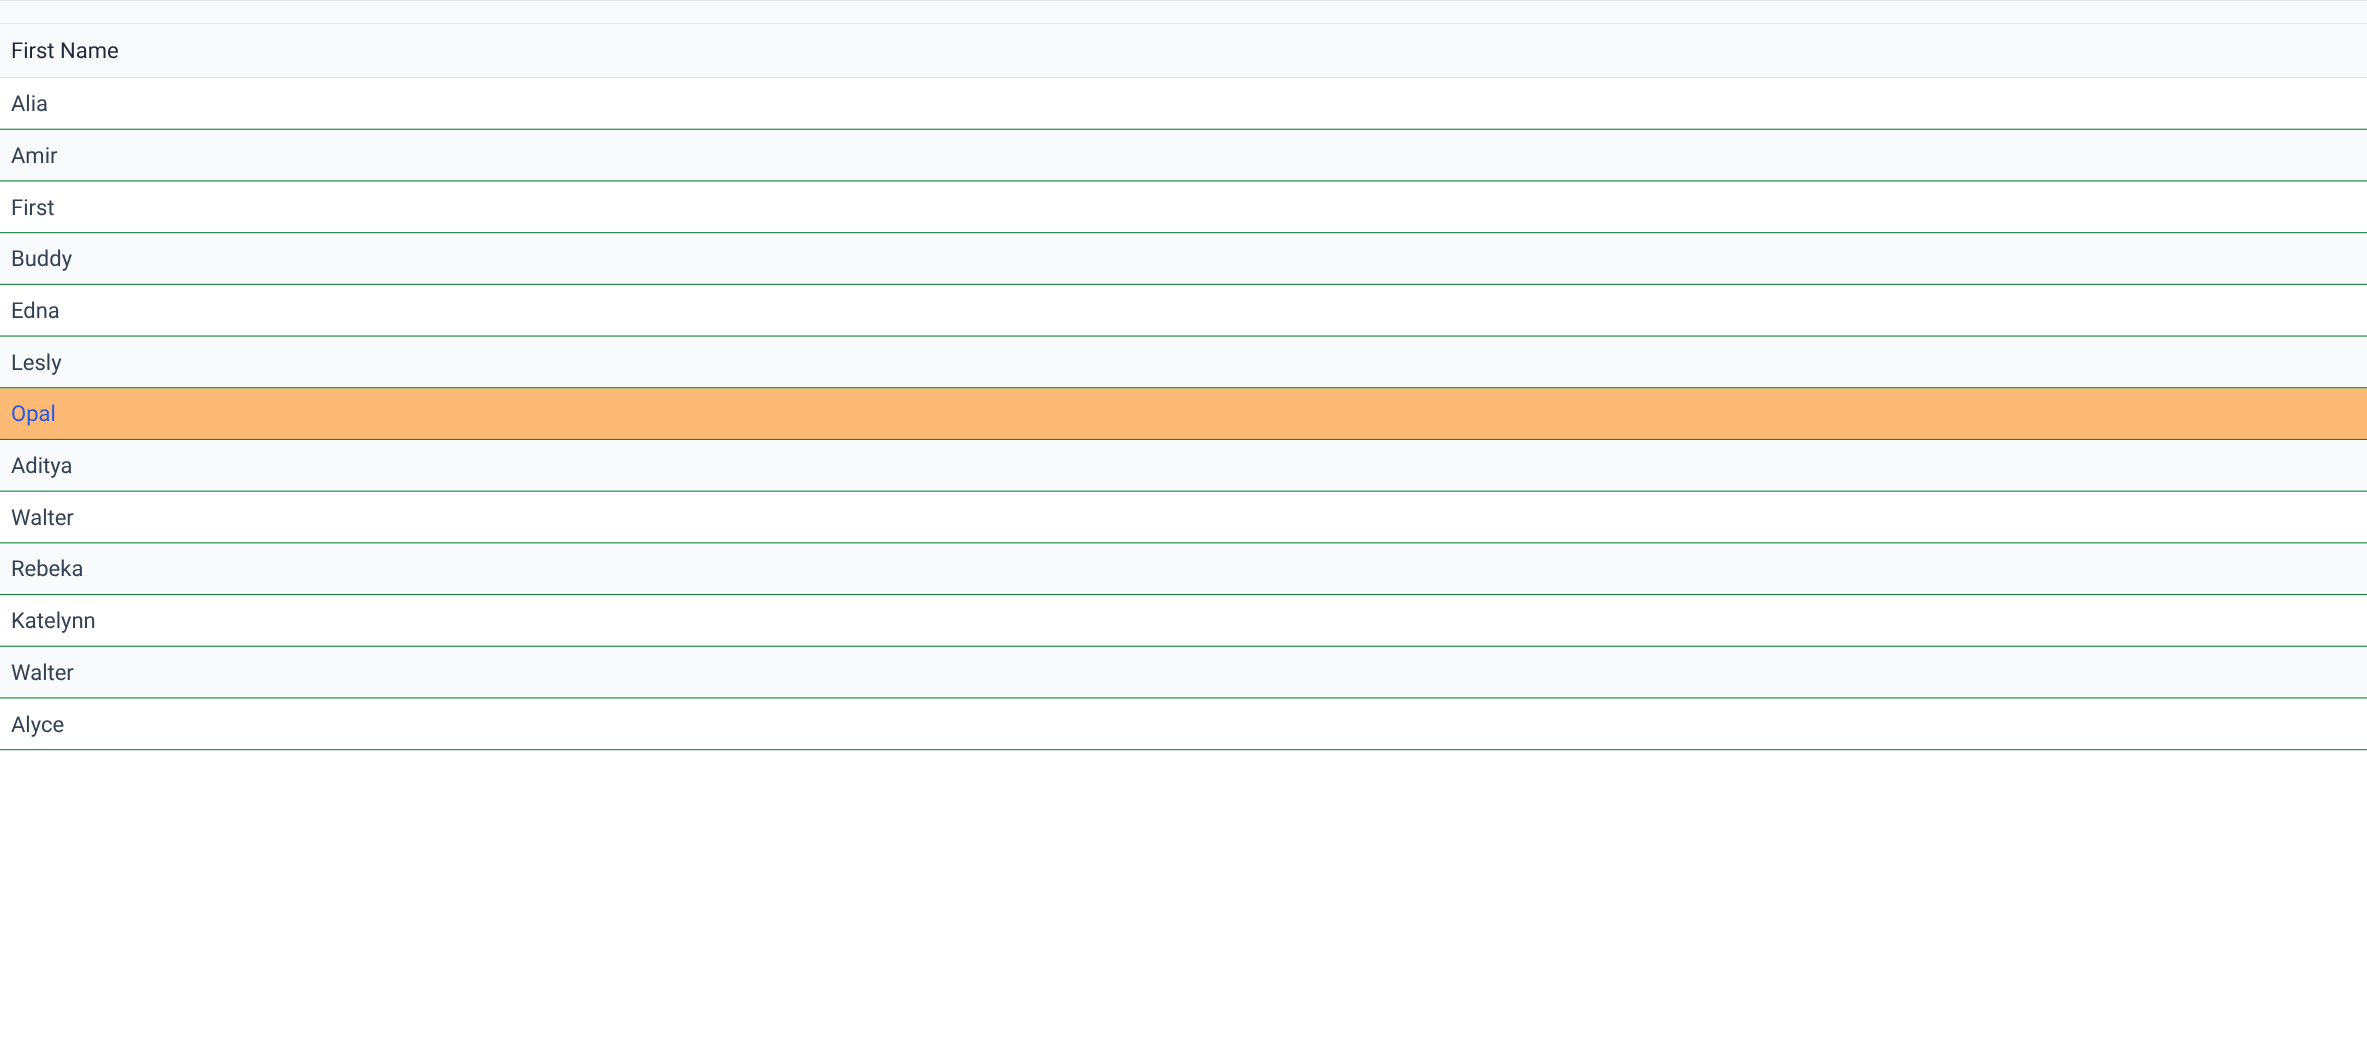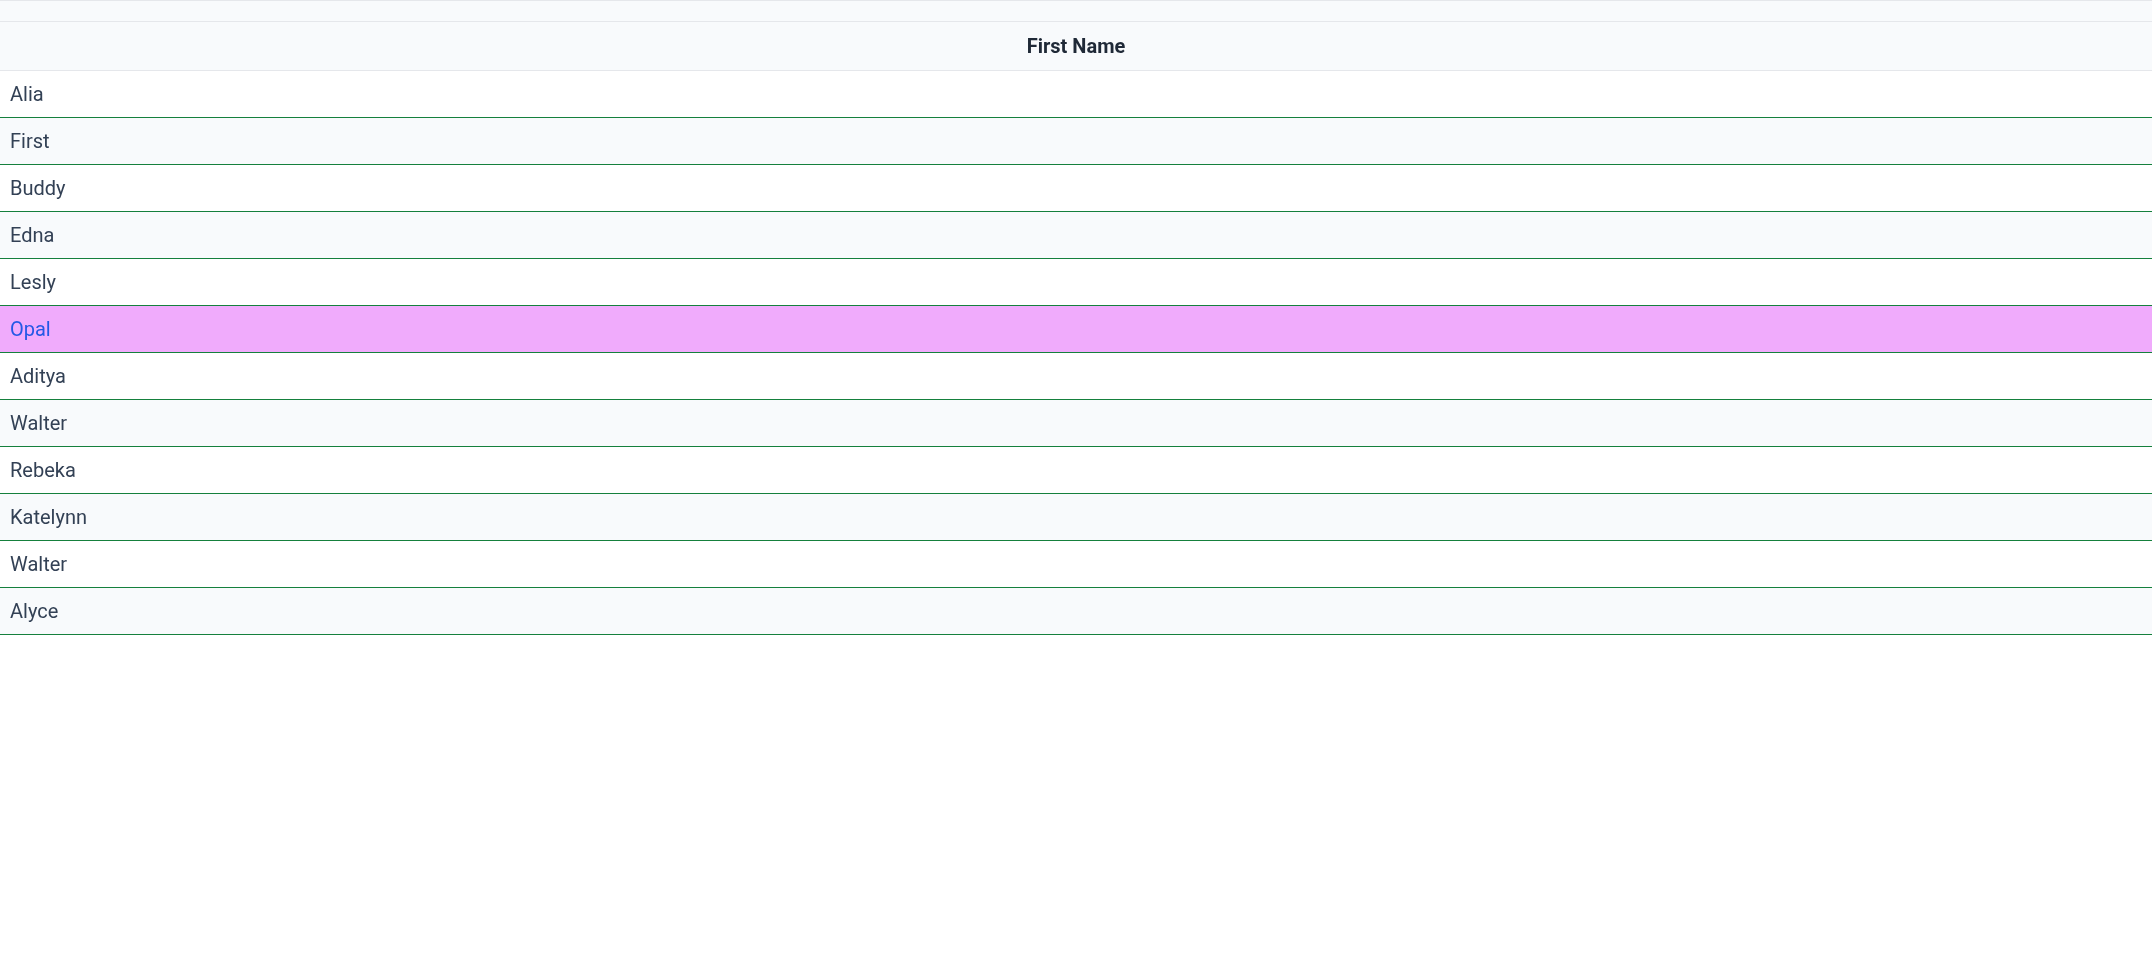--- a/index.html
+++ b/index.html
@@ -33,42 +33,42 @@
   .spacer-top {
     height: 21px;
     background: #f8fafc;
     border-bottom: 1px solid #e5e7eb;
   }
   table {
     width: 100%;
     border-collapse: collapse;
   }
   thead th {
-    text-align: center;
-    font-weight: 700;
+    text-align: left;
+    font-weight: 400;
     font-size: 20px;
     color: #1f2937;
     background: #f8fafc;
     padding: 12px 10px;
     border-bottom: 1px solid #e5e7eb;
   }
   tbody td {
     font-size: 20px;
     color: #334155;
     padding: 11px 10px;
     border-bottom: 1px solid #15803d;
   }
   tbody tr:nth-child(even) td {
     background: #f8fafc;
   }
   tbody tr:nth-child(odd) td {
     background: #ffffff;
   }
   tbody tr.selected td {
-    background: #f0abfc;
+    background: #fdba74;
     color: #2458e6;
   }
   
   .pad-content {
     height: 1900px;
   }
 </style>
 </head>
 <body>
 
@@ -76,20 +76,23 @@
   <div class="spacer-top"></div>
   <table>
     <thead>
       <tr>
         <th>First Name</th>
       </tr>
     </thead>
     <tbody id="table-body">
     <tr>
           <td>Alia</td>
+        </tr>
+        <tr>
+          <td>Amir</td>
         </tr>
         <tr>
           <td>First</td>
         </tr>
         <tr>
           <td>Buddy</td>
         </tr>
         <tr>
           <td>Edna</td>
         </tr>

